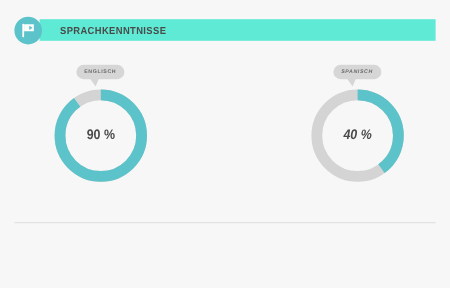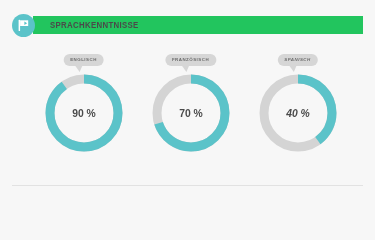--- a/index.html
+++ b/index.html
@@ -22,21 +22,21 @@
     top: 14px;
     width: 375px;
     height: 24px;
   }
   #header-bar {
     position: absolute;
     left: 33px;
     top: 2px;
     width: 330px;
     height: 18px;
-    background: #22c55e;
+    background: #5eead4;
   }
   #header-title {
     position: absolute;
     left: 17px;
     top: 0;
     height: 18px;
     line-height: 18px;
     font-size: 8.5px;
     font-weight: bold;
     letter-spacing: 0.35px;
@@ -178,33 +178,20 @@
     </div>
     <div class="donut-wrap">
       <svg viewBox="0 0 78 78">
         <circle cx="39" cy="39" r="34" fill="none" stroke="#d4d4d4" stroke-width="9"></circle>
         <circle class="donut-arc" cx="39" cy="39" r="34" fill="none" stroke="#5bc3c9" stroke-width="9" stroke-dasharray="192.27 22.36"></circle>
       </svg>
       <div class="donut-value">90 %</div>
     </div>
   </div>
 
-  <div class="chart-cell c1">
-    <div class="bubble">
-      <span class="bubble-text">FRANZÖSISCH</span>
-      <span class="bubble-tail"></span>
-    </div>
-    <div class="donut-wrap">
-      <svg viewBox="0 0 78 78">
-        <circle cx="39" cy="39" r="34" fill="none" stroke="#d4d4d4" stroke-width="9"></circle>
-        <circle class="donut-arc" cx="39" cy="39" r="34" fill="none" stroke="#5bc3c9" stroke-width="9" stroke-dasharray="149.54 65.09"></circle>
-      </svg>
-      <div class="donut-value">70 %</div>
-    </div>
-  </div>
 
   <div class="chart-cell c2">
     <div class="bubble">
       <span class="bubble-text">SPANISCH</span>
       <span class="bubble-tail"></span>
     </div>
     <div class="donut-wrap">
       <svg viewBox="0 0 78 78">
         <circle cx="39" cy="39" r="34" fill="none" stroke="#d4d4d4" stroke-width="9"></circle>
         <circle class="donut-arc" cx="39" cy="39" r="34" fill="none" stroke="#5bc3c9" stroke-width="9" stroke-dasharray="85.45 129.18"></circle>

